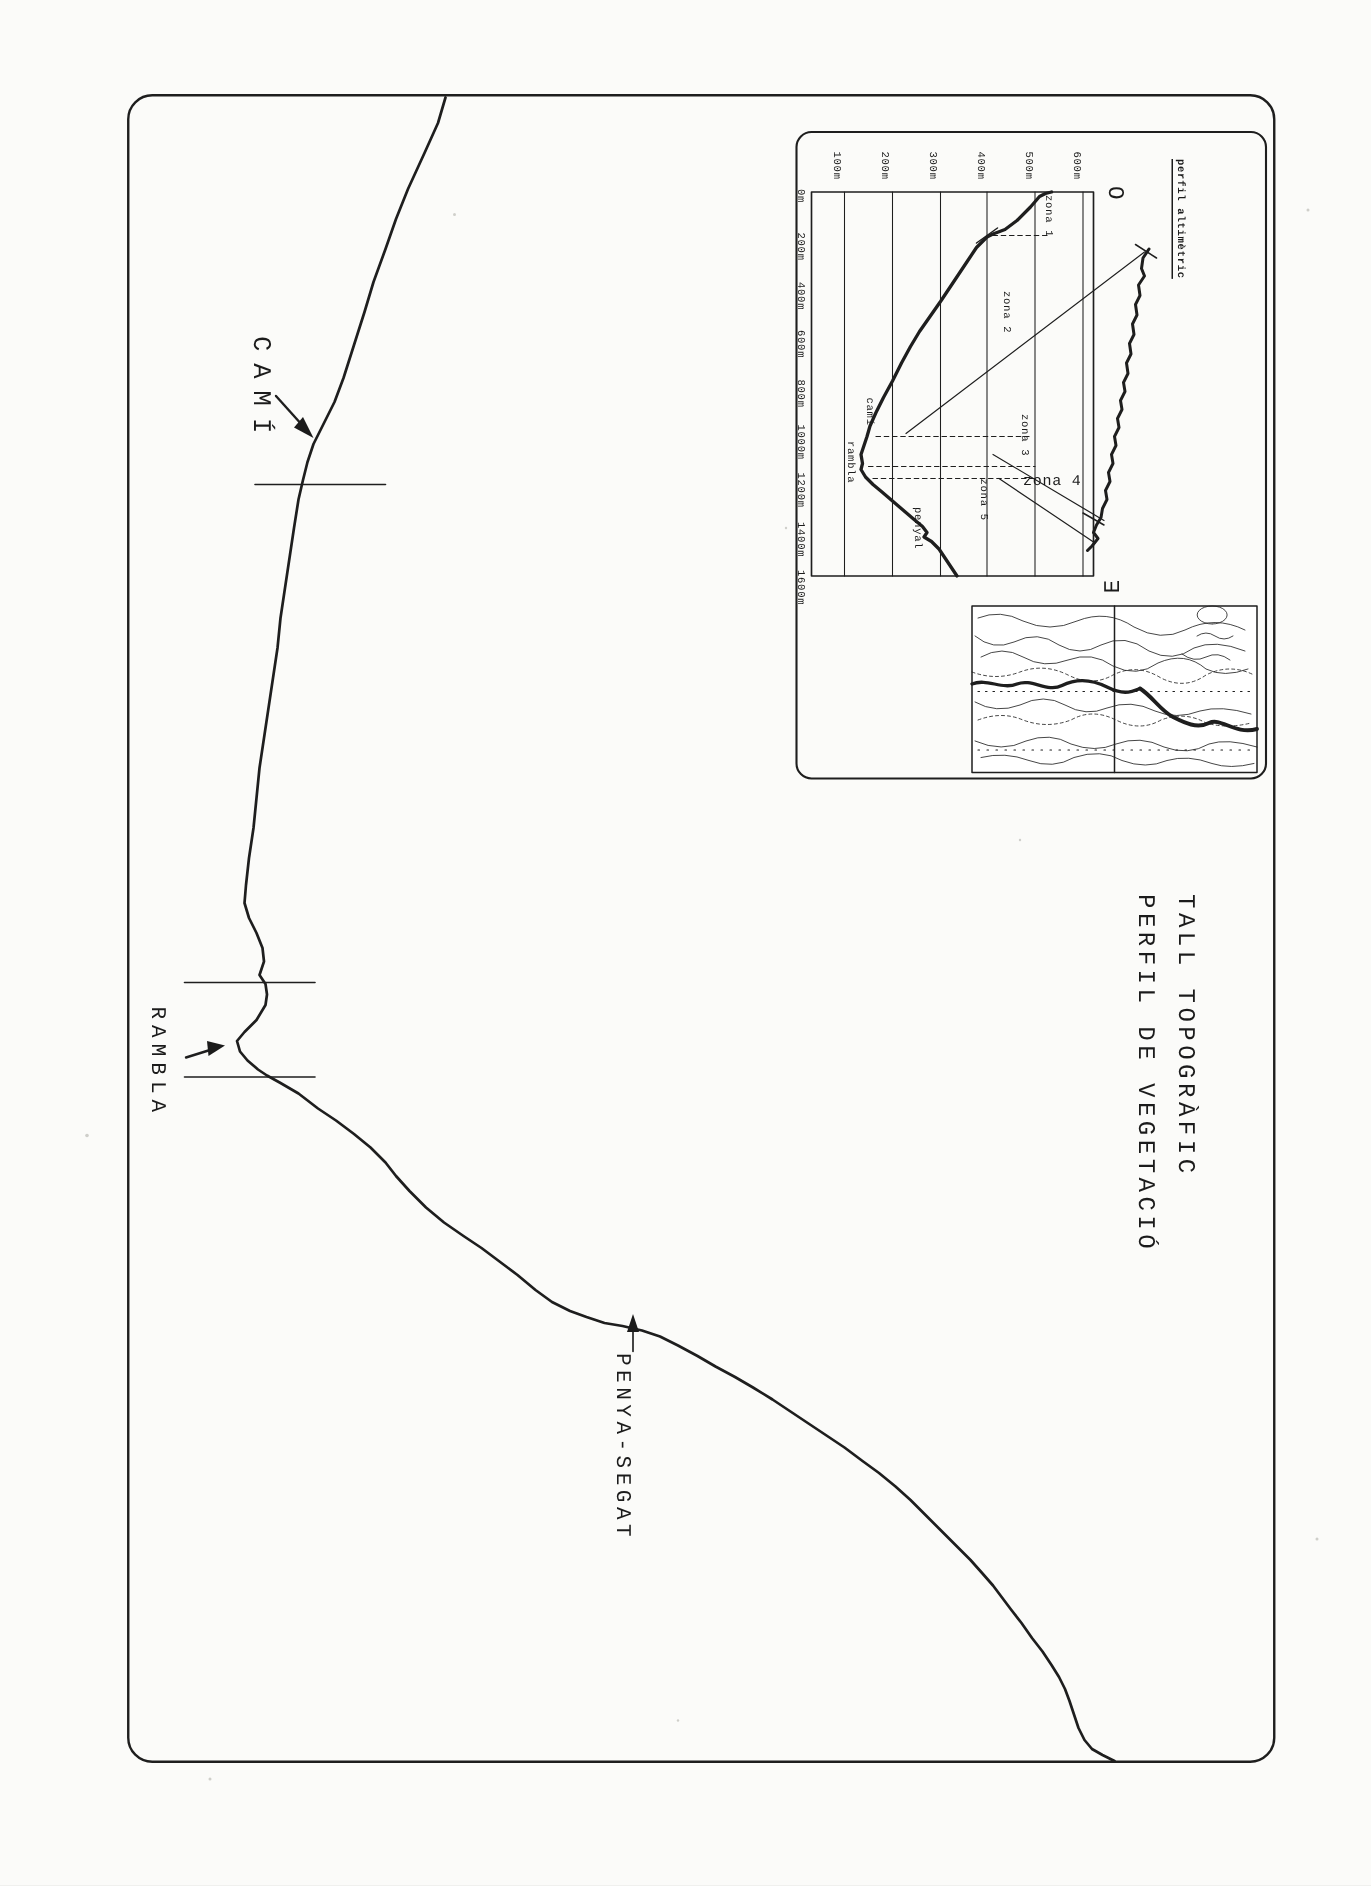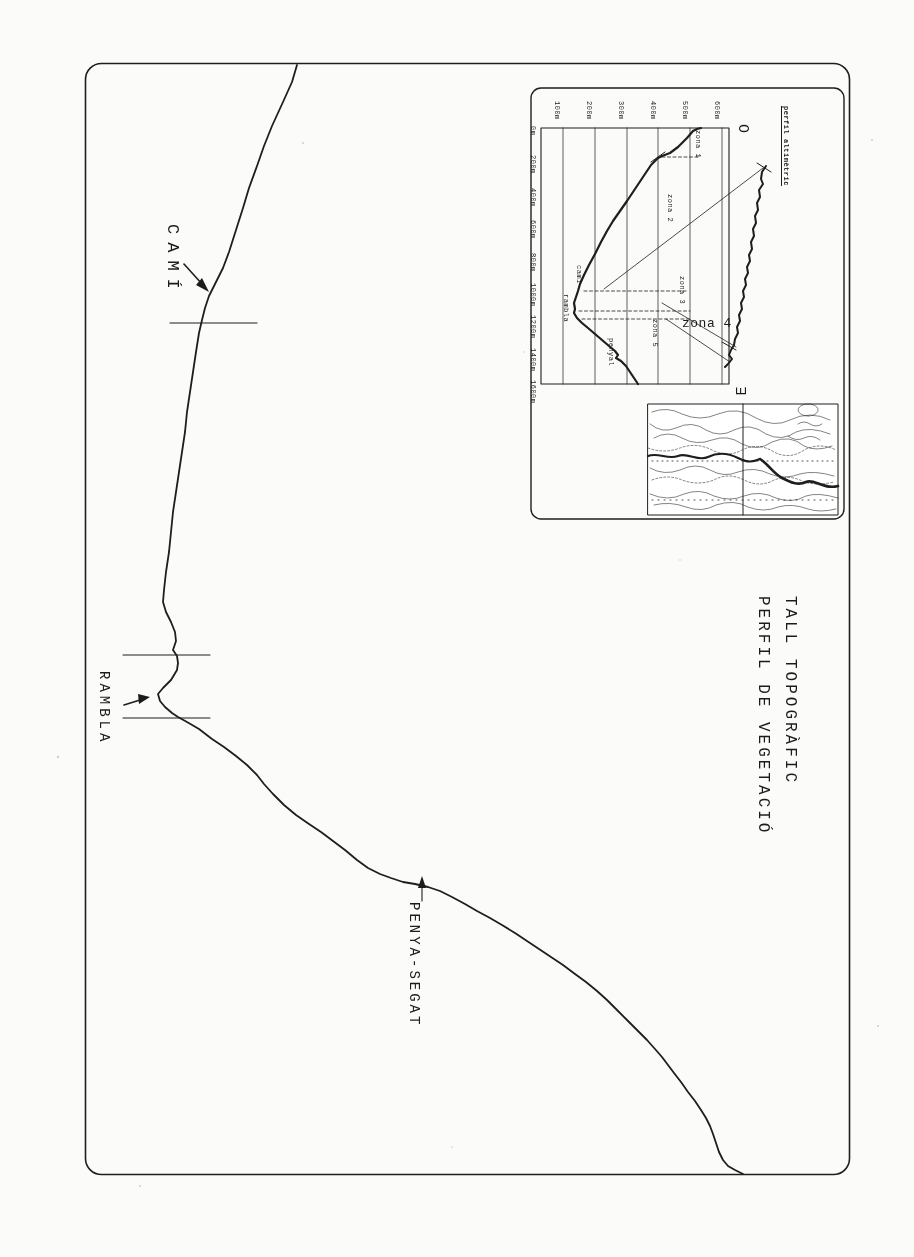--- a/index.html
+++ b/index.html
@@ -12,21 +12,21 @@
   #title{position:absolute;left:749px;top:596px;writing-mode:vertical-rl;
          font-size:16px;letter-spacing:3px;line-height:27px;white-space:nowrap;}
   #cami-label{left:163px;top:224px;font-size:17px;letter-spacing:8px;}
   #rambla-label{left:96px;top:671px;font-size:14px;letter-spacing:4px;}
   #penya-label{left:406px;top:902px;font-size:14px;letter-spacing:3px;}
   #west-label{left:734px;top:124px;font-size:15px;}
   #east-label{position:absolute;left:735px;top:383px;width:16px;height:16px;line-height:16px;
               text-align:center;font-size:15px;transform:rotate(-90deg);}
   #inset-caption{left:782px;top:106px;font-size:7px;letter-spacing:0.5px;
                  text-decoration:underline;font-weight:bold;}
-  .zona4{font-size:13px;letter-spacing:0.5px;}
+  .zona4{font-size:10px;letter-spacing:0.5px;}
 </style>
 </head>
 <body>
 
 <div id="page">
 
   <svg id="gfx" width="914" height="1257" viewBox="0 0 914 1257">
     <g fill="none" stroke="#1e1e1e" stroke-linecap="round" stroke-linejoin="round">
 
       <rect x="85.5" y="63.5" width="764" height="1111" rx="16" stroke-width="1.6"></rect>

